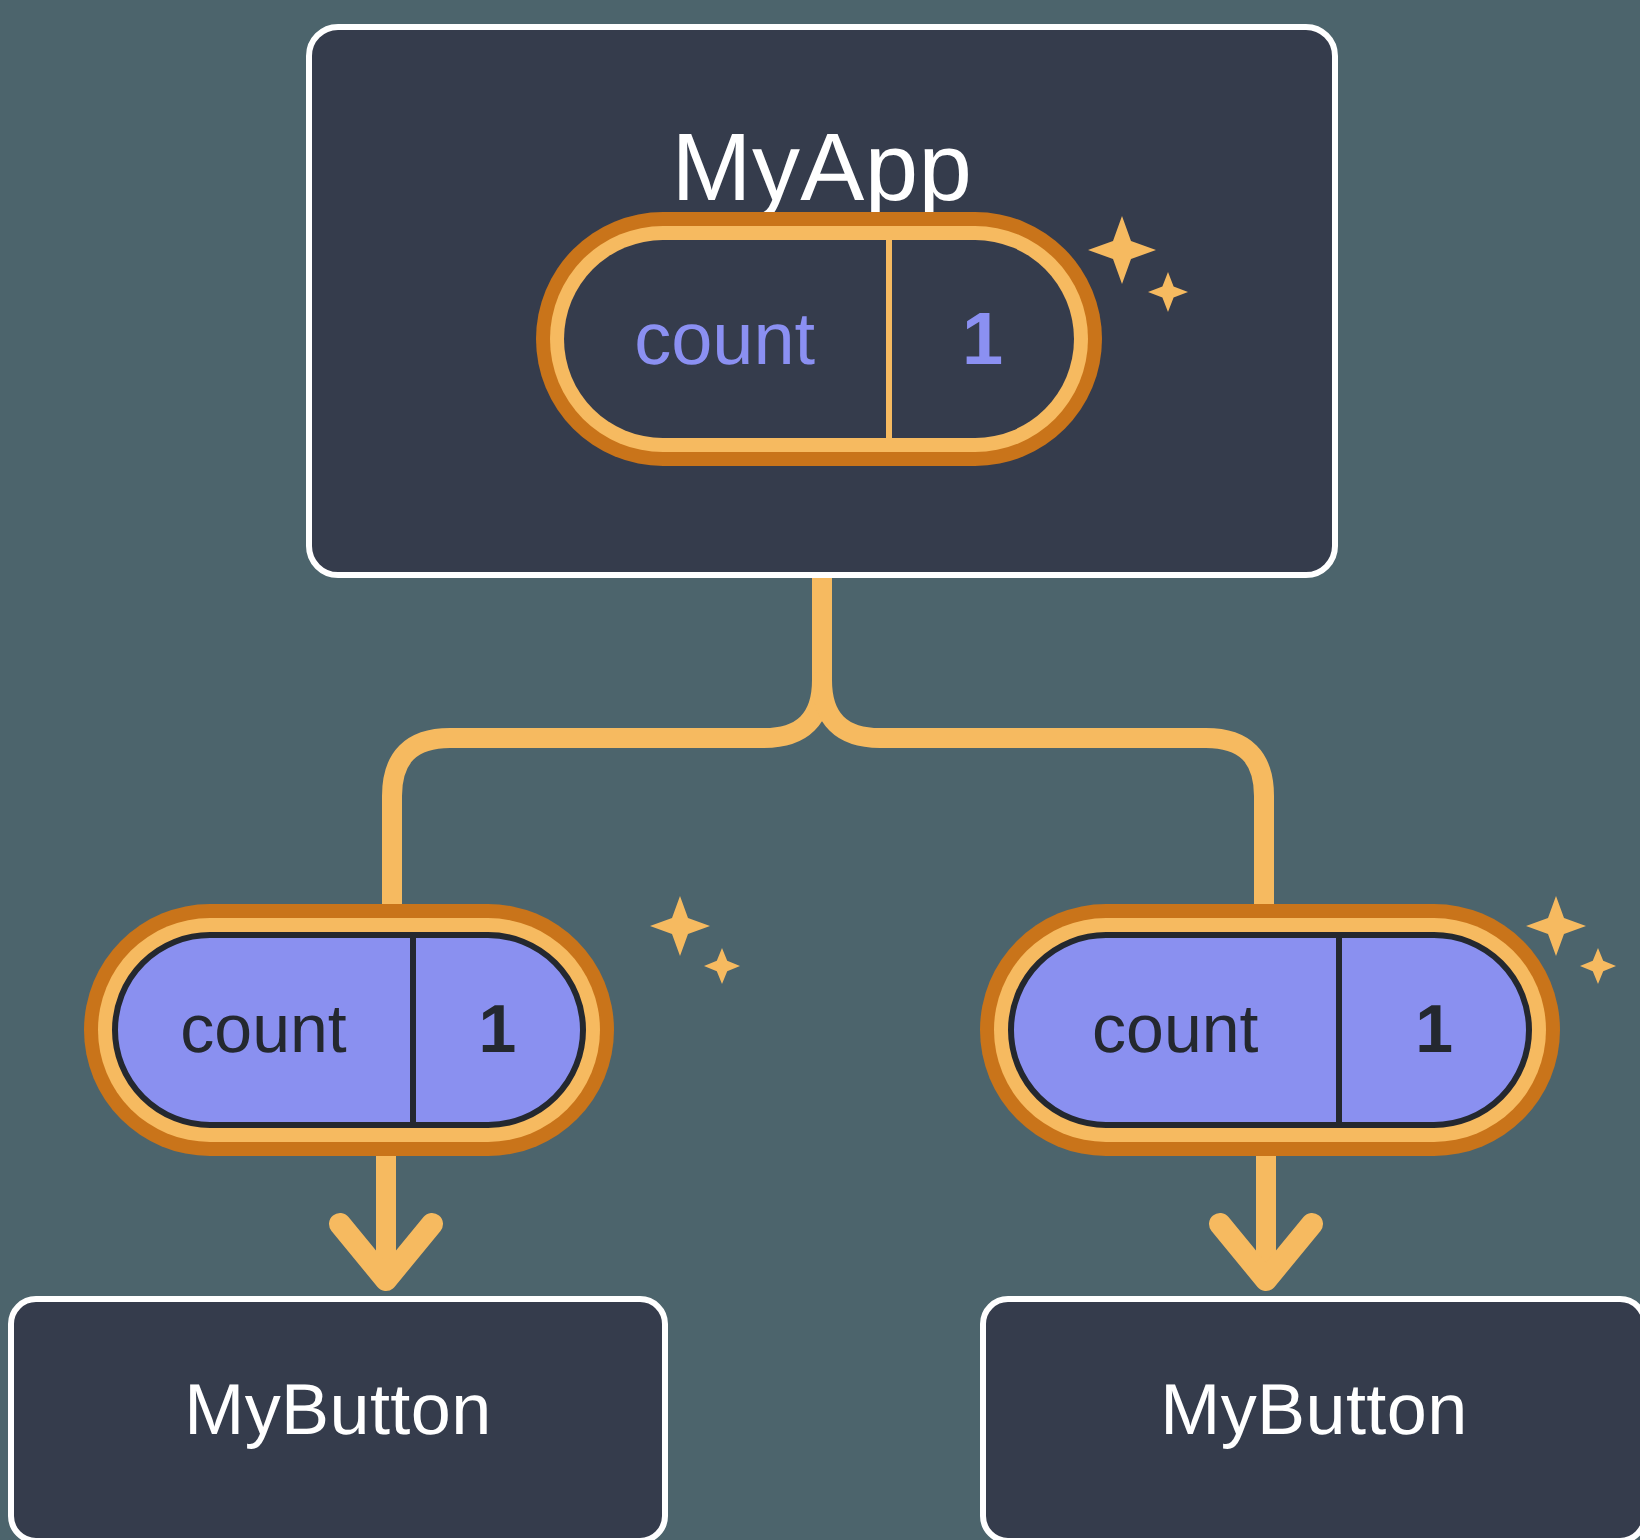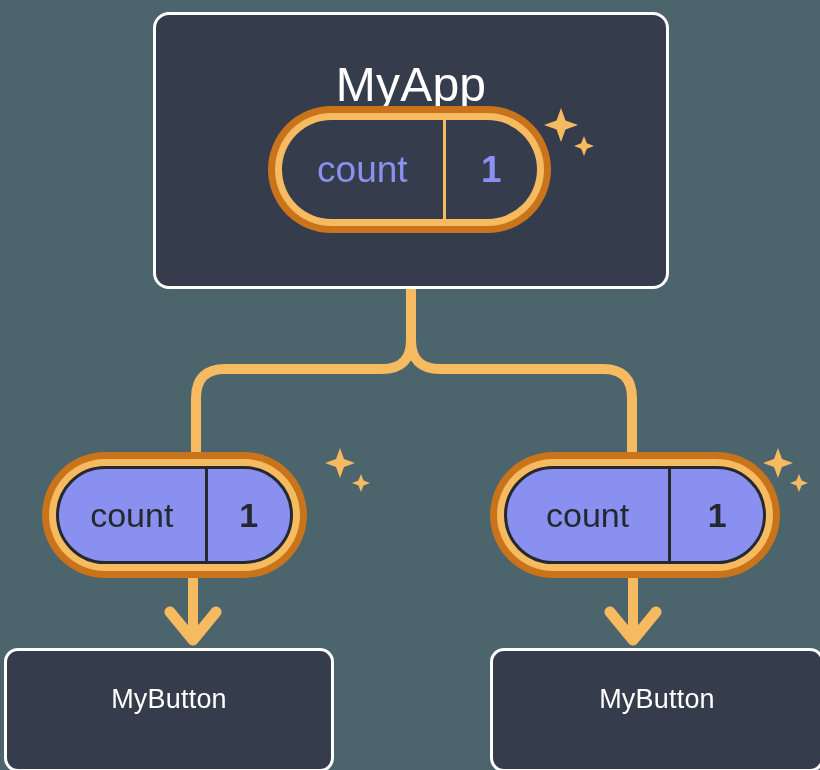--- a/index.html
+++ b/index.html
@@ -57,21 +57,21 @@
   #card-mybutton-left {
     left: 4px; top: 648px;
     width: 330px; height: 124px;
   }
   #card-mybutton-right {
     left: 490px; top: 648px;
     width: 334px; height: 124px;
   }
   .card-btn .card-title {
     top: 33px;
-    font-size: 27px;
+    font-size: 36px;
   }
 
   
   .pill {
     position: absolute;
     box-sizing: border-box;
     border-radius: 999px;
     background: #c9741a;           
     padding: 7px;
     display: flex;

